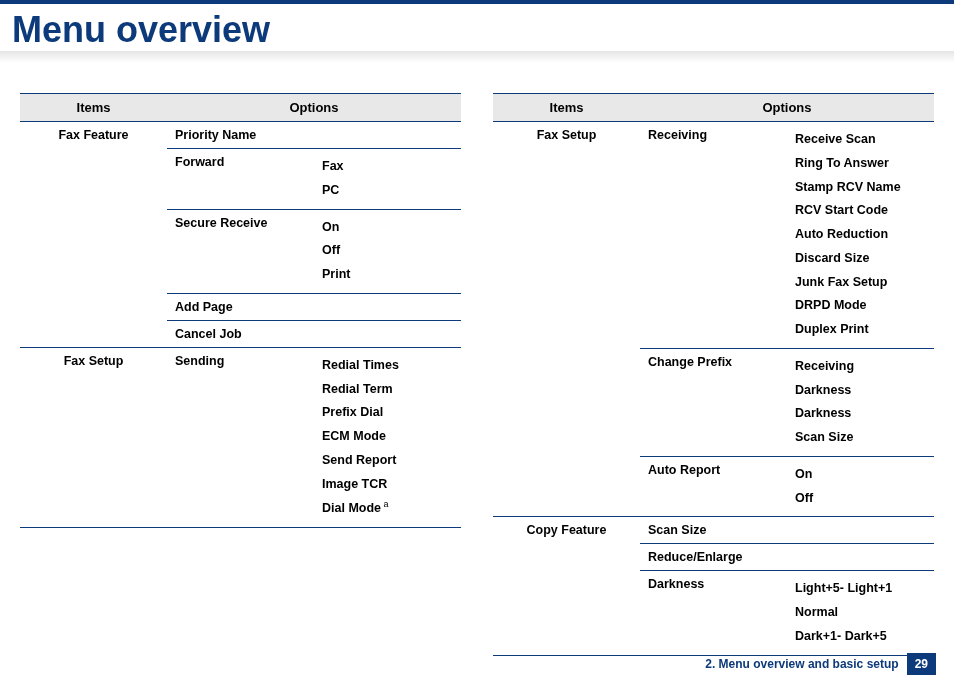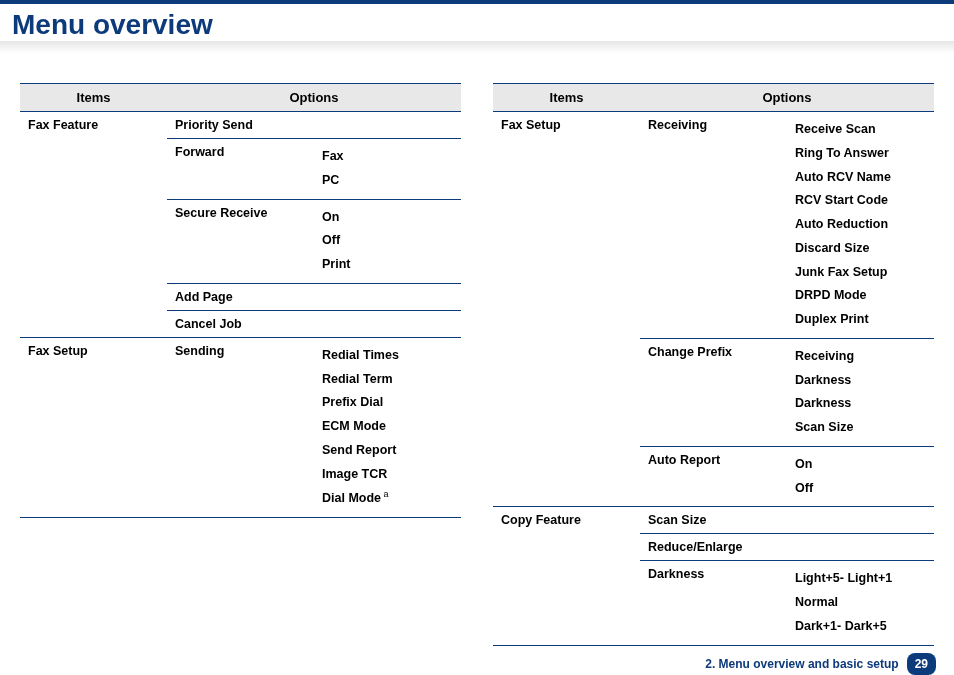--- a/index.html
+++ b/index.html
@@ -7,21 +7,21 @@
     margin: 0;
     font-family: "Segoe UI", Arial, sans-serif;
     font-size: 13px;
     color: #000;
     background: #fff;
     width: 954px;
     height: 675px;
     position: relative;
   }
   .page-title {
-    font-size: 28px;
+    font-size: 36px;
     font-weight: 700;
     color: #0d3a7a;
     padding: 5px 0 0 12px;
     border-top: 4px solid #0d3a7a;
     margin: 0 0 0 0;
     width: 100%;
   }
   .title-shadow {
     height: 12px;
     width: 100%;
@@ -49,21 +49,21 @@
     font-size: 13px;
   }
   td {
     border-bottom: 1px solid #0d3a7a;
     padding: 6px 8px;
     vertical-align: top;
     font-weight: 700;
     font-size: 12.5px;
   }
   td.items-col {
-    text-align: left;
+    text-align: center;
     width: 95px;
     font-weight: 700;
   }
   td.opt1 { width: 135px; }
   td.opt2 {}
   .last-row td { border-bottom: 1.5px solid #0d3a7a; }
   .line { display: block; line-height: 1.9; }
   sup { font-size: 9px; font-weight: 400; }
   .footer {
     position: absolute;
@@ -76,42 +76,41 @@
   .footer-text {
     color: #0d3a7a;
     font-weight: 700;
     padding: 4px 8px;
   }
   .footer-num {
     background: #0d3a7a;
     color: #fff;
     font-weight: 700;
     padding: 4px 8px;
-    border-radius: 8px;
   }
 </style>
 </head>
 <body>
 
 <h1 class="page-title">Menu overview</h1>
 <div class="title-shadow"></div>
 
 <div class="columns">
   <div class="col">
     <table>
       <thead>
         <tr>
           <th class="items-col">Items</th>
           <th colspan="2">Options</th>
         </tr>
       </thead>
       <tbody>
           <tr>
             <td class="items-col" rowspan="5">Fax Feature</td>
-            <td class="opt1" colspan="2">Priority Send</td>
+            <td class="opt1" colspan="2">Priority Name</td>
           </tr>
           <tr>
             <td class="opt1">Forward</td>
             <td class="opt2">
               <span class="line">Fax</span>
               <span class="line">PC</span>
             </td>
           </tr>
           <tr>
             <td class="opt1">Secure Receive</td>
@@ -151,21 +150,21 @@
           <th colspan="2">Options</th>
         </tr>
       </thead>
       <tbody>
           <tr>
             <td class="items-col" rowspan="3">Fax Setup</td>
             <td class="opt1">Receiving</td>
             <td class="opt2">
               <span class="line">Receive Scan</span>
               <span class="line">Ring To Answer</span>
-              <span class="line">Auto RCV Name</span>
+              <span class="line">Stamp RCV Name</span>
               <span class="line">RCV Start Code</span>
               <span class="line">Auto Reduction</span>
               <span class="line">Discard Size</span>
               <span class="line">Junk Fax Setup</span>
               <span class="line">DRPD Mode</span>
               <span class="line">Duplex Print</span>
             </td>
           </tr>
           <tr>
             <td class="opt1">Change Prefix</td>

